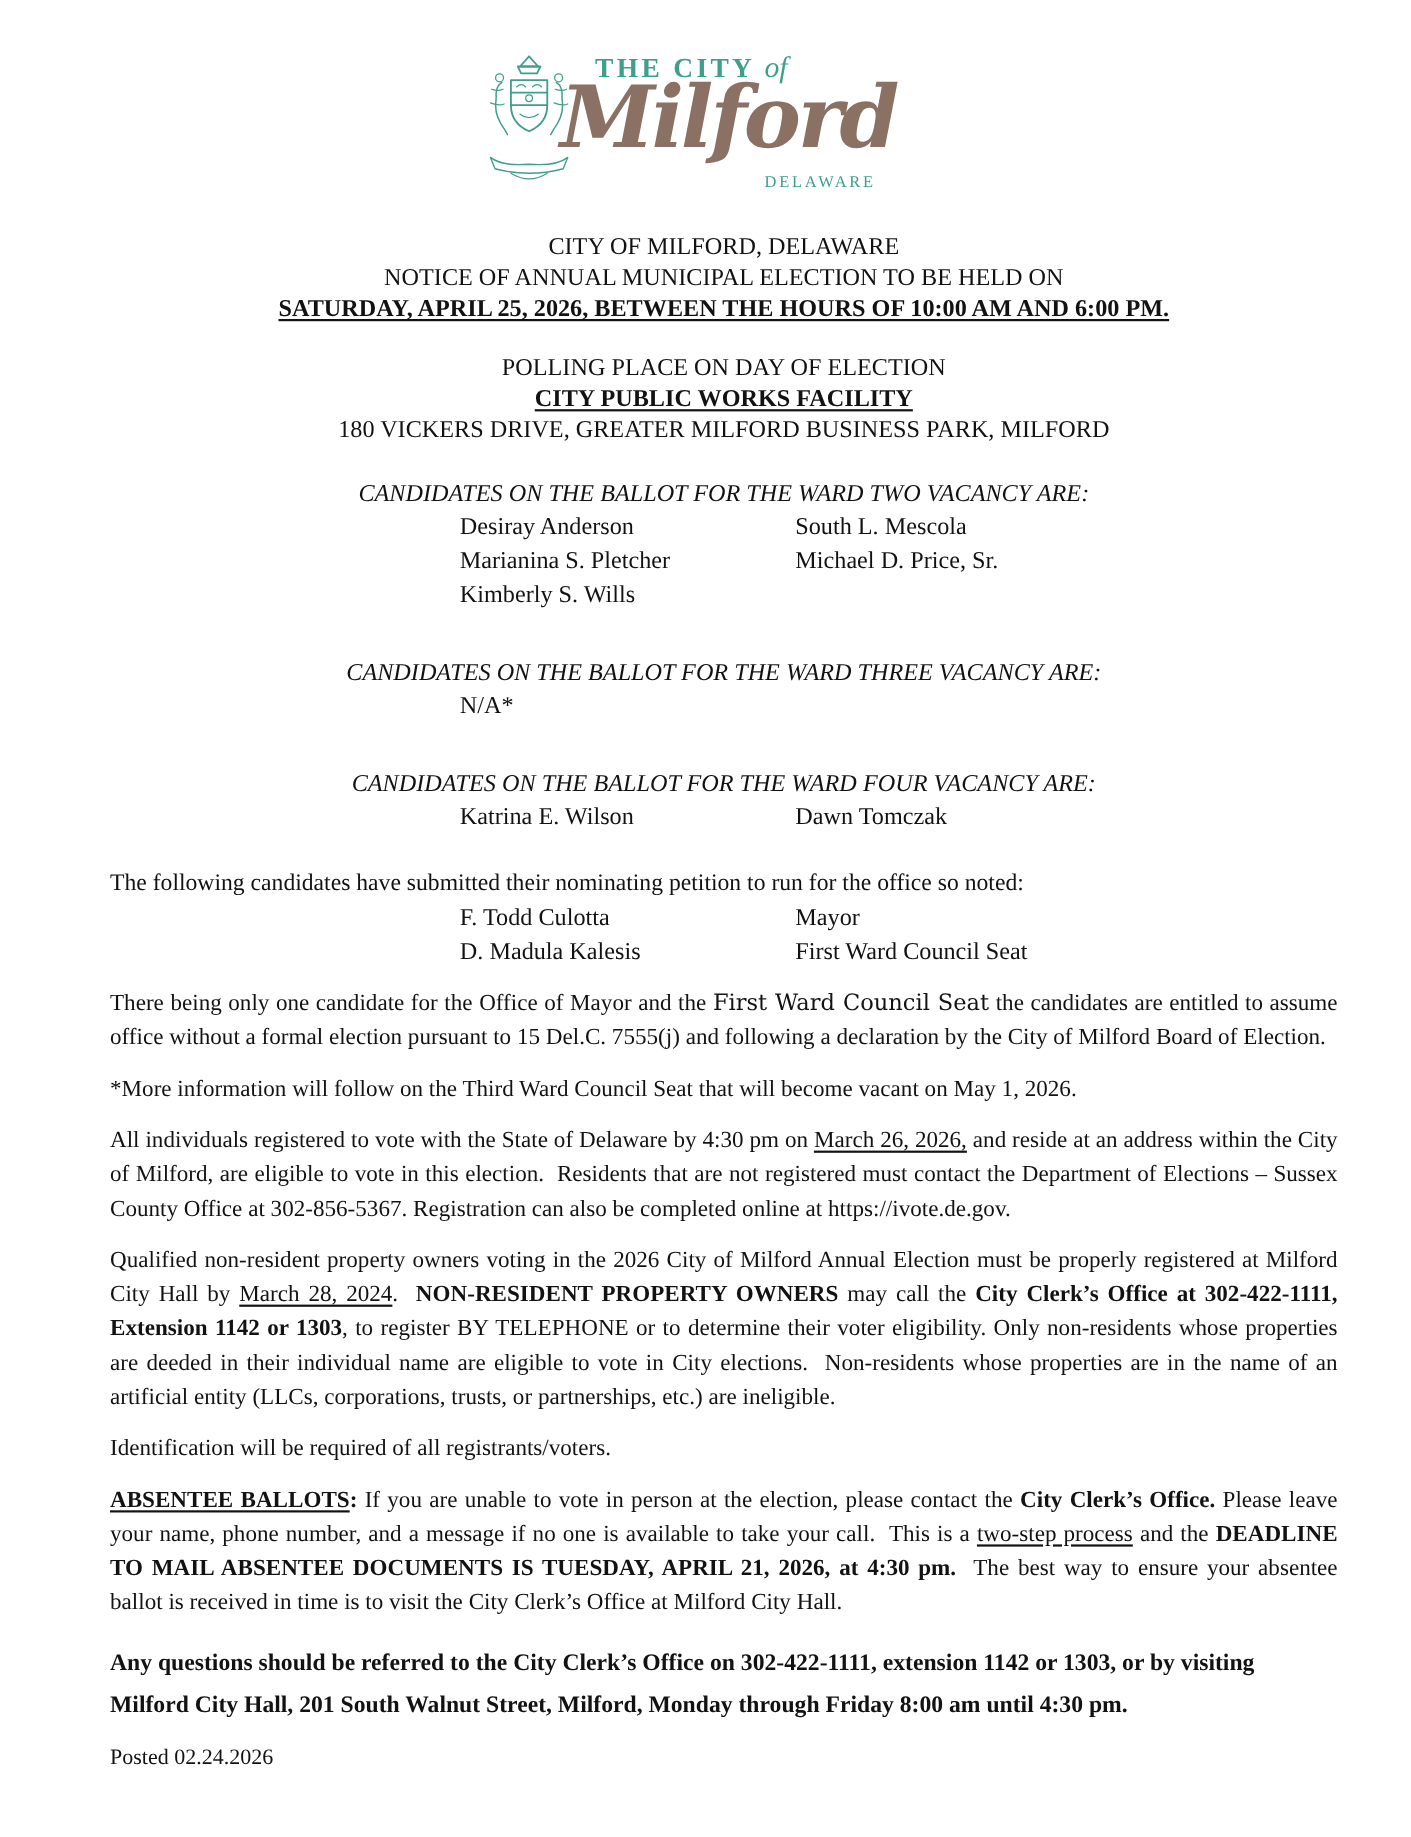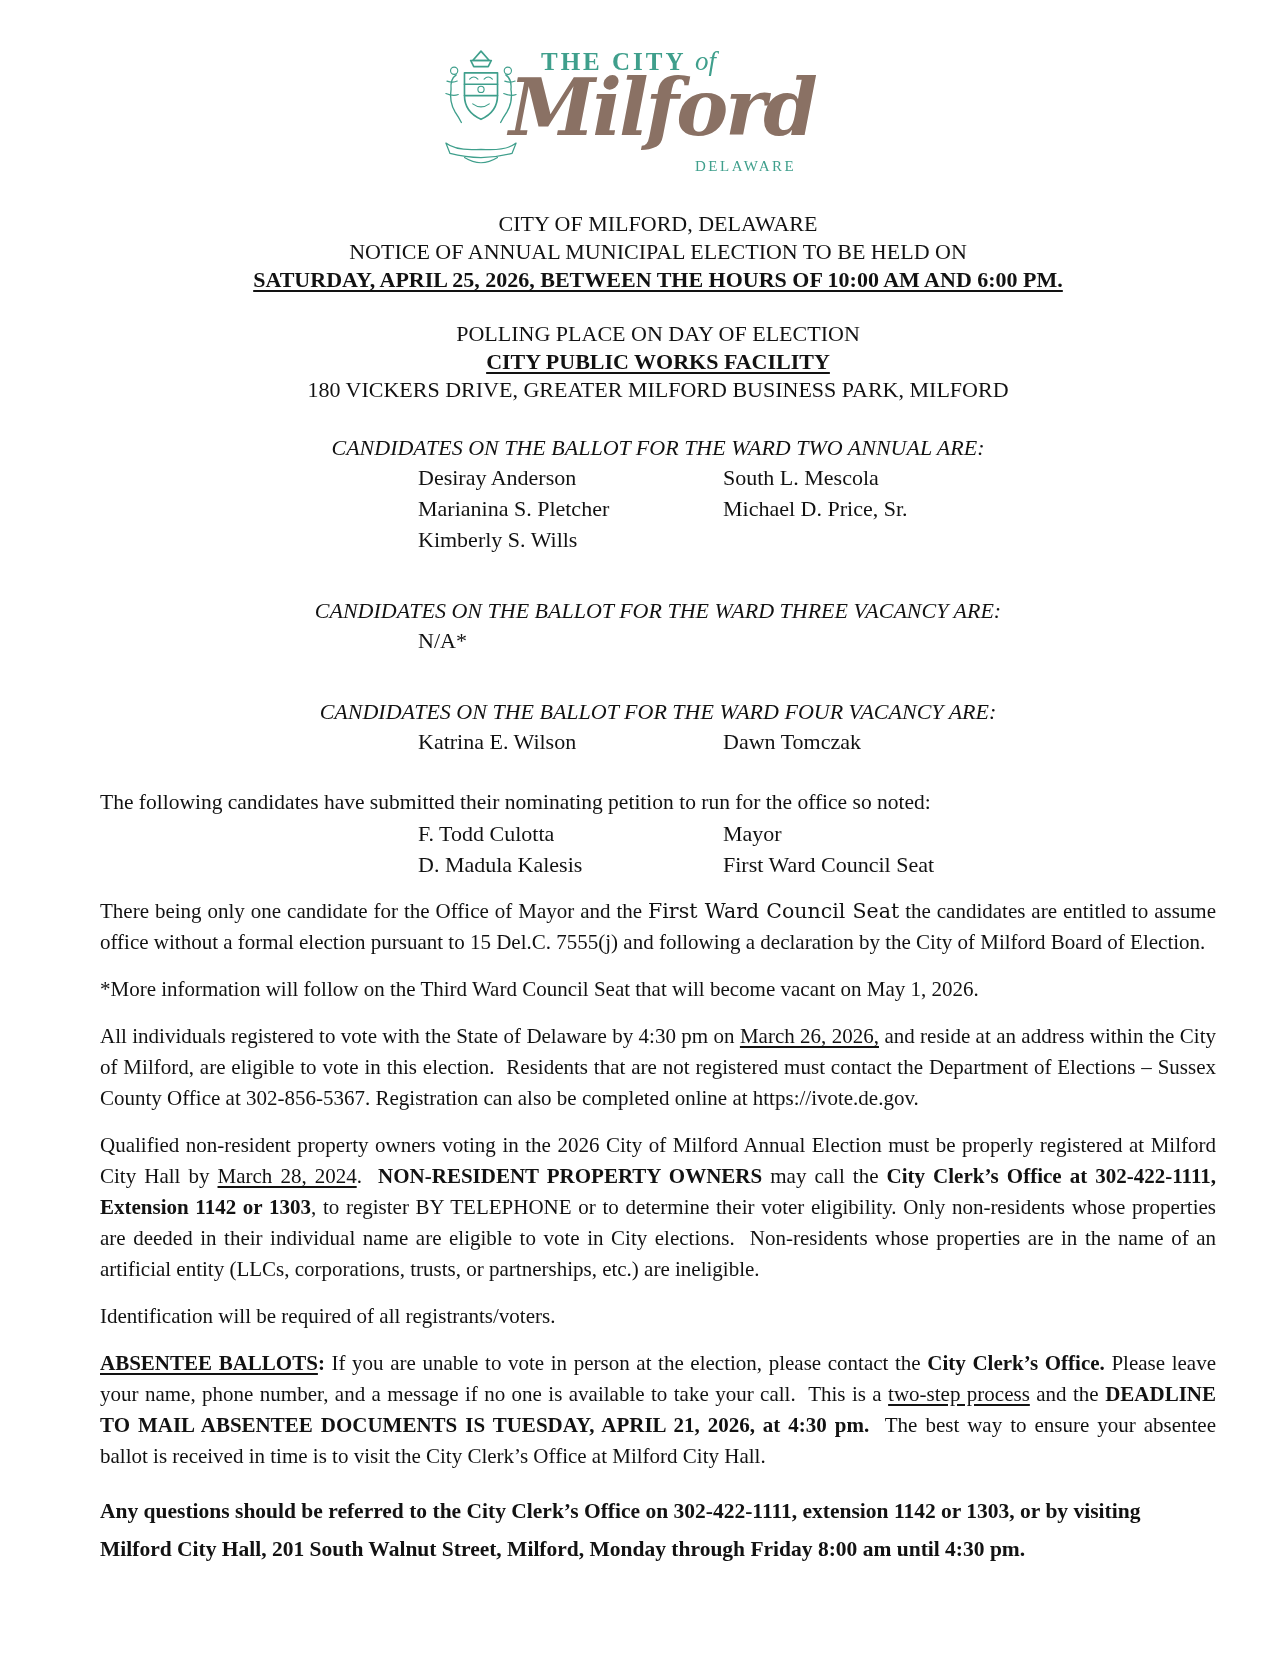--- a/index.html
+++ b/index.html
@@ -106,21 +106,21 @@
       <div class="hline bu">SATURDAY, APRIL 25, 2026, BETWEEN THE HOURS OF 10:00 AM AND 6:00 PM.</div>
     </div>
 
     <div class="polling-block center">
       <div class="hline">POLLING PLACE ON DAY OF ELECTION</div>
       <div class="hline bu">CITY PUBLIC WORKS FACILITY</div>
       <div class="hline">180 VICKERS DRIVE, GREATER MILFORD BUSINESS PARK, MILFORD</div>
     </div>
 
     <div>
-      <div class="ward-heading mt30">CANDIDATES ON THE BALLOT FOR THE WARD TWO ANNUAL ARE:</div>
+      <div class="ward-heading mt30">CANDIDATES ON THE BALLOT FOR THE WARD TWO VACANCY ARE:</div>
       <div class="cand-row">
         <span class="c1">Desiray Anderson</span>
         <span class="c2">South L. Mescola</span>
       </div>
       <div class="cand-row">
         <span class="c1">Marianina S. Pletcher</span>
         <span class="c2">Michael D. Price, Sr.</span>
       </div>
       <div class="cand-row">
         <span class="c1">Kimberly S. Wills</span>
@@ -157,15 +157,16 @@
     </div>
 
     <p class="para"><span>There being only one candidate for the Office of Mayor and the </span><span class="alt">First Ward Council Seat</span><span> the candidates are entitled to assume office without a formal election pursuant to 15 Del.C. 7555(j) and following a declaration by the City of Milford Board of Election.</span></p>
     <p class="para left"><span>*More information will follow on the Third Ward Council Seat that will become vacant on May 1, 2026.</span></p>
     <p class="para"><span>All individuals registered to vote with the State of Delaware by 4:30 pm on </span><span class="u">March 26, 2026,</span><span> and reside at an address within the City of Milford, are eligible to vote in this election.  Residents that are not registered must contact the Department of Elections – Sussex County Office at 302-856-5367. Registration can also be completed online at https://ivote.de.gov.</span></p>
     <p class="para"><span>Qualified non-resident property owners voting in the 2026 City of Milford Annual Election must be properly registered at Milford City Hall by </span><span class="u">March 28, 2024</span><span>.  </span><span class="b">NON-RESIDENT PROPERTY OWNERS</span><span> may call the </span><span class="b">City Clerk’s Office at 302-422-1111, Extension 1142 or 1303</span><span>, to register BY TELEPHONE or to determine their voter eligibility. Only non-residents whose properties are deeded in their individual name are eligible to vote in City elections.  Non-residents whose properties are in the name of an artificial entity (LLCs, corporations, trusts, or partnerships, etc.) are ineligible.</span></p>
     <p class="para left"><span>Identification will be required of all registrants/voters.</span></p>
     <p class="para"><span class="b u">ABSENTEE BALLOTS</span><span class="b">:</span><span> If you are unable to vote in person at the election, please contact the </span><span class="b">City Clerk’s Office.</span><span> Please leave your name, phone number, and a message if no one is available to take your call.  This is a </span><span class="u">two-step process</span><span> and the </span><span class="b">DEADLINE TO MAIL ABSENTEE DOCUMENTS IS TUESDAY, APRIL 21, 2026, at 4:30 pm.</span><span>  The best way to ensure your absentee ballot is received in time is to visit the City Clerk’s Office at Milford City Hall.</span></p>
     <p class="para questions"><span>Any questions should be referred to the City Clerk’s Office on 302-422-1111, extension 1142 or 1303, or by visiting Milford City Hall, 201 South Walnut Street, Milford, Monday through Friday 8:00 am until 4:30 pm.</span></p>
 
+    <div class="footer-line">Posted 02.24.2026</div>
 
   </div>
 </div>
 
 </body></html>

